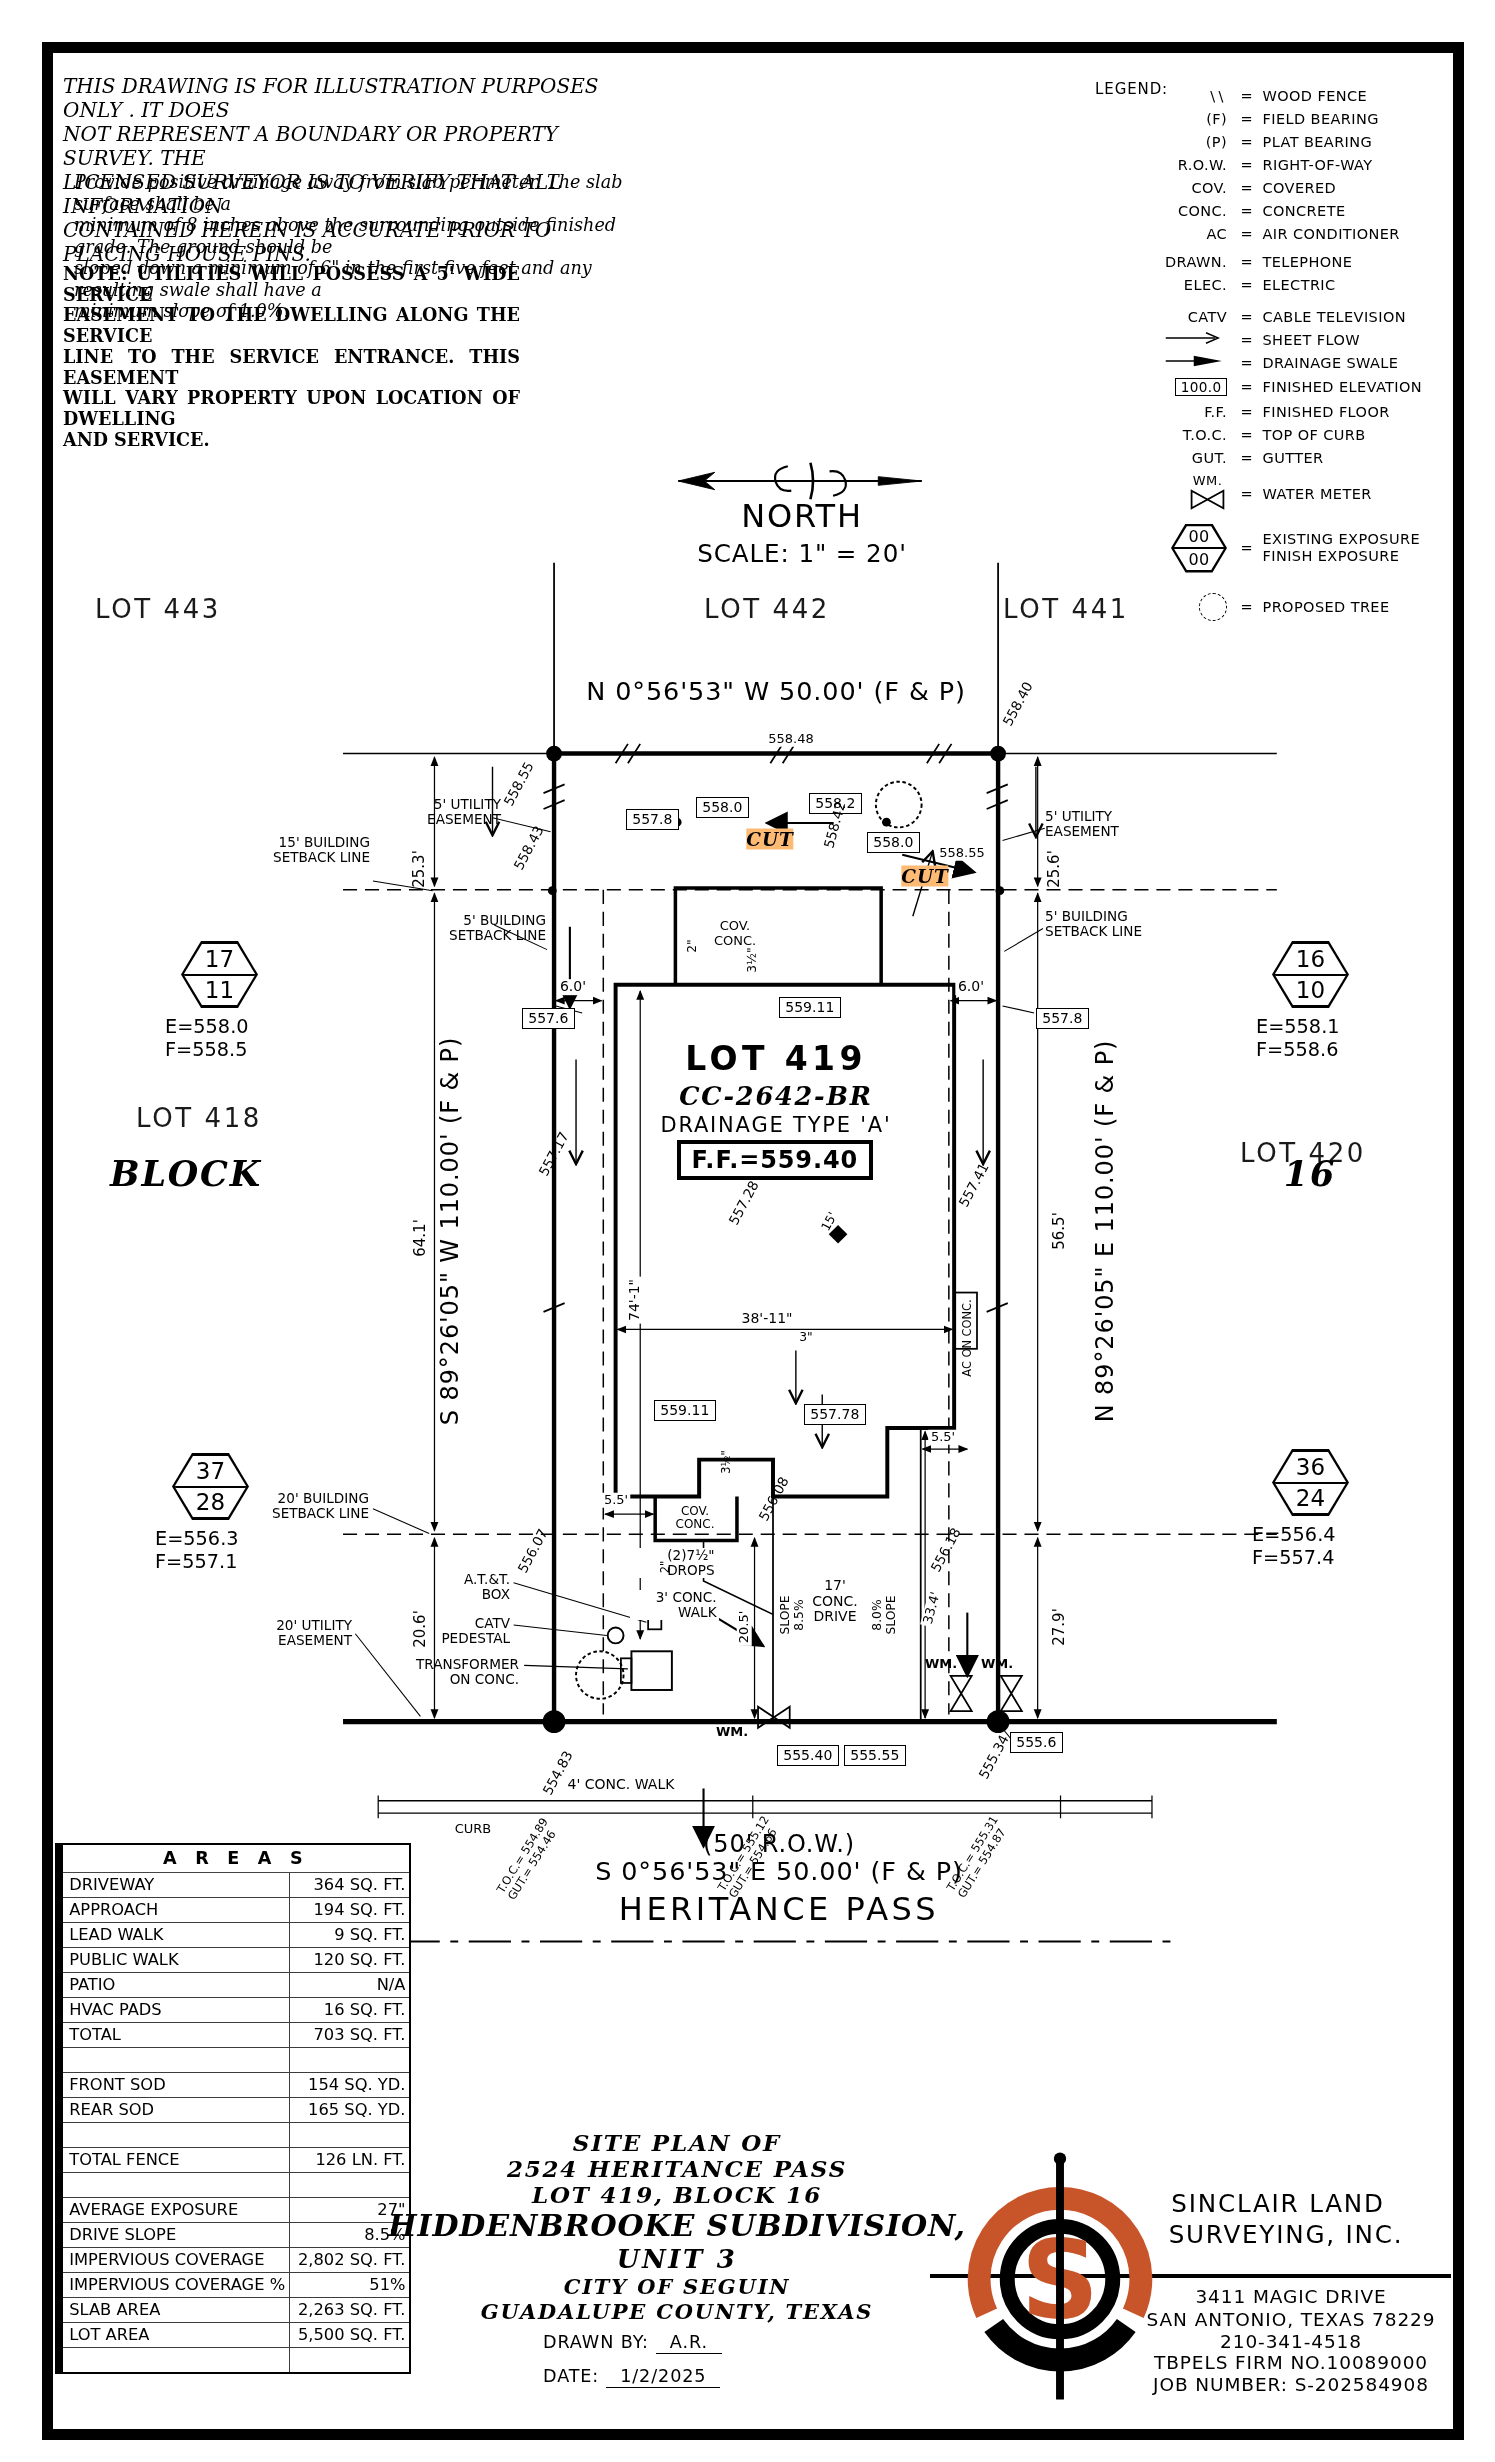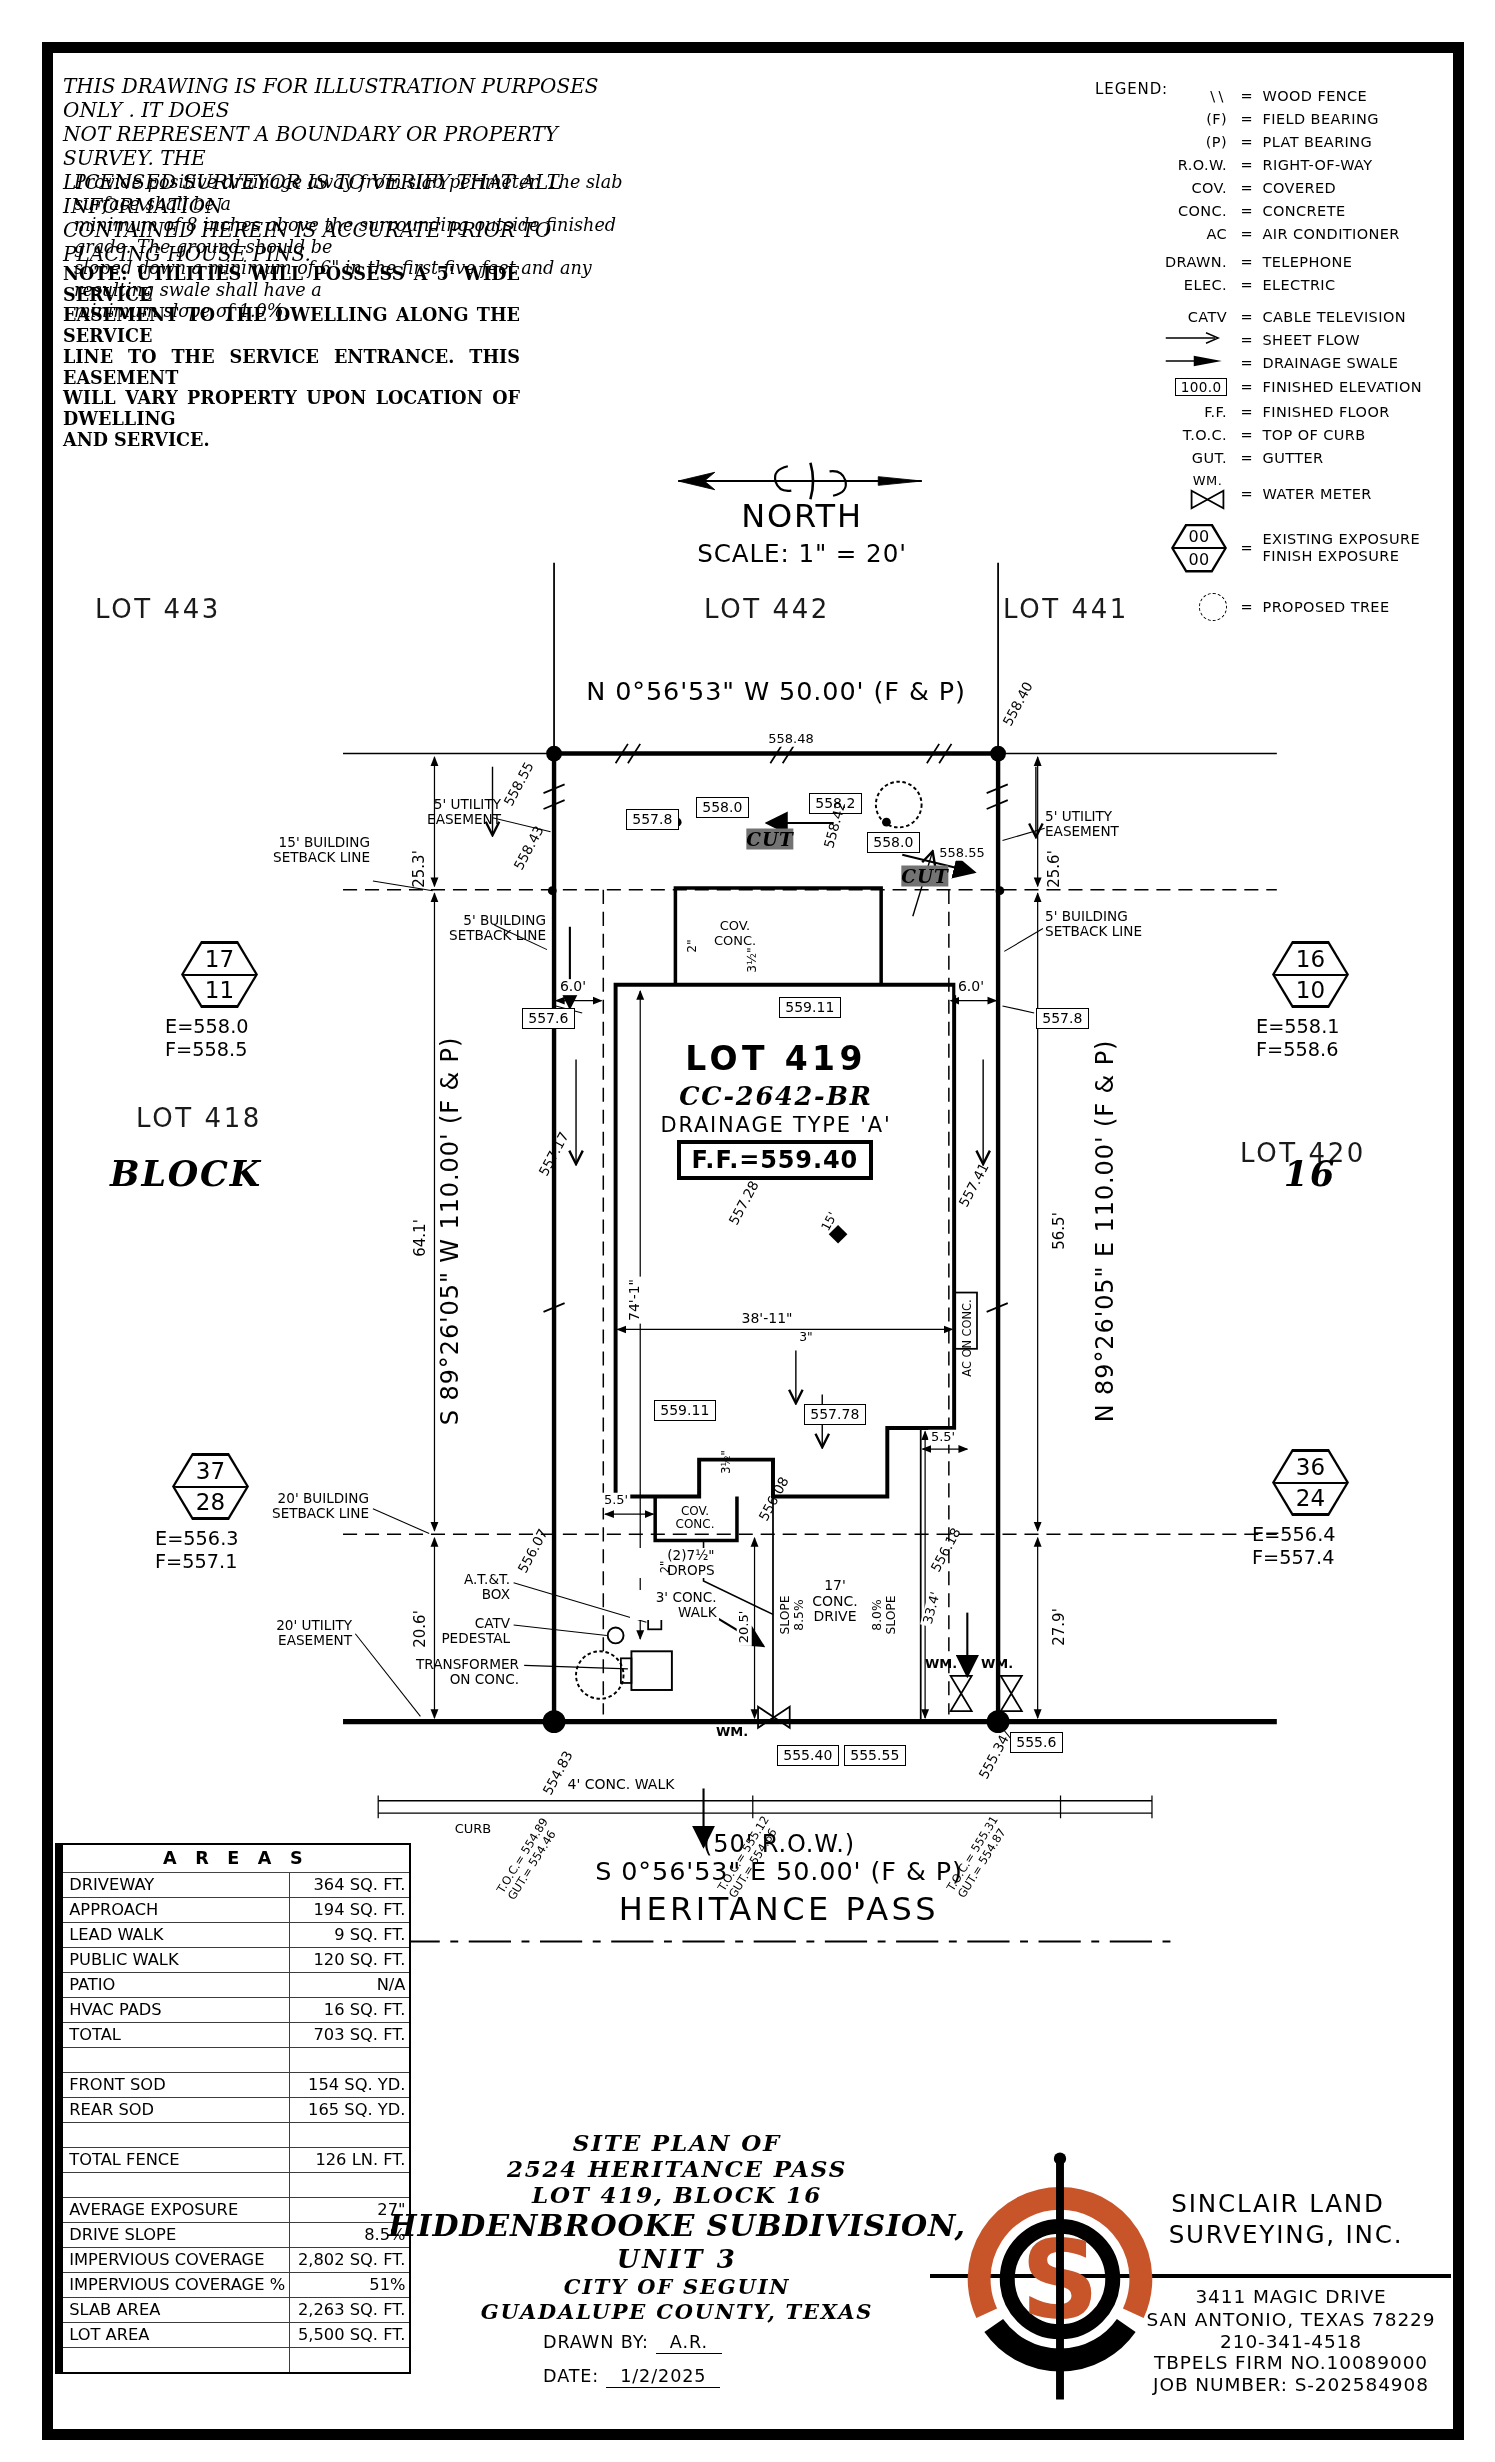--- a/index.html
+++ b/index.html
@@ -11,21 +11,21 @@
   .bg{background:#fff;padding:0 2.6px;}
   .ctr{transform:translate(-50%,-50%);}
   .rot{transform:translate(-50%,-50%) rotate(var(--r));}
   .tr{text-align:right;}
   .tc{text-align:center;}
   .box{position:absolute;border:1.8px solid #000;background:#fff;font:14px/1.25 "DejaVu Sans",sans-serif;
        padding:0.9px 5.3px;white-space:nowrap;}
   .ffbox{position:absolute;border:4.4px solid #000;background:#fff;font:bold 24px/1.1 "DejaVu Sans",sans-serif;
        padding:2.6px 10.6px;white-space:nowrap;letter-spacing:0.9px;}
   .thin{letter-spacing:2.6px;font-size:26px;color:#1a1a1a;}
-  .cut{font:italic bold 18.5px "DejaVu Serif",serif;letter-spacing:0.9px;background:#737373;}
+  .cut{font:italic bold 18.5px "DejaVu Serif",serif;letter-spacing:0.9px;background:#fdba74;}
   
   .dis1{position:absolute;left:63px;top:74px;width:580px;font:italic 20px/24px "DejaVu Serif",serif;}
   .dis2{position:absolute;left:74px;top:172px;width:580px;font:italic 17.6px/21.5px "DejaVu Serif",serif;}
   .dis3{position:absolute;left:63px;top:264px;width:457px;font:bold 17.6px/20.7px "DejaVu Serif",serif;text-align:justify;}
   
   .legend{position:absolute;left:1095px;top:77px;width:334px;}
   .lrow{display:flex;align-items:center;height:23px;}
   .lsym{width:132px;text-align:right;font-size:14.5px;letter-spacing:0.4px;padding-right:3.5px;}
   .leq{width:32px;text-align:center;font-size:14.5px;}
   .llab{flex:1;font-size:14.5px;letter-spacing:0.4px;}

